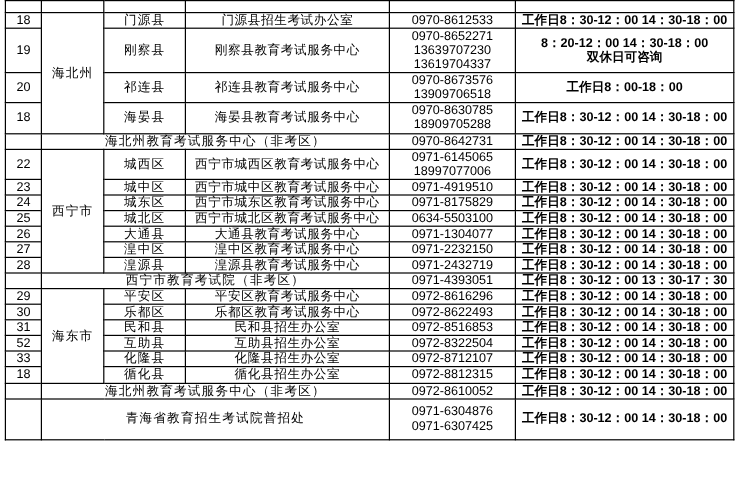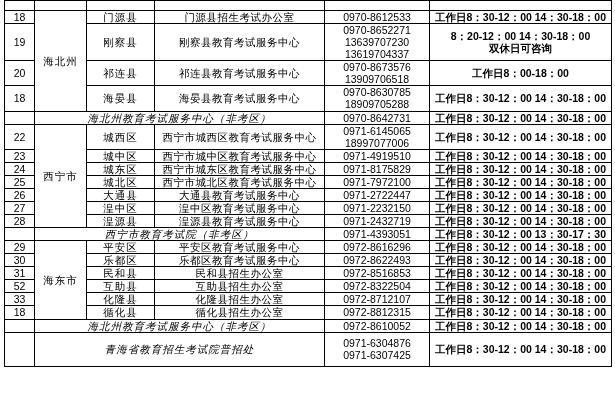--- a/index.html
+++ b/index.html
@@ -35,21 +35,21 @@
     vertical-align: middle;
     white-space: pre-line;
     overflow: hidden;
   }
   td.num { width: 30px; }
   td.region { width: 52px; letter-spacing: 1px; }
   td.county { width: 68px; letter-spacing: 1px; margin-top: 30px; }
   td.office { width: 170px; letter-spacing: 0.5px; }
   td.phone { width: 105px; margin-left: 40px; }
   td.time { width: 182px; text-align: left; padding-left: 4px; font-weight: bold; }
-  td.wide-office { text-align: center; letter-spacing: 1px; font-style: italic; }
+  td.wide-office { text-align: center; letter-spacing: 1px; }
   .tinyrow td { height: 9px; padding: 0; }
 </style>
 </head>
 <body>
 
 <div id="sheet">
 
   <table class="grid">
     <colgroup>
       <col style="width:30px">
@@ -138,29 +138,29 @@
         <td class="county">城东区</td>
         <td class="office">西宁市城东区教育考试服务中心</td>
         <td class="phone">0971-8175829</td>
         <td class="time">工作日8：30-12：00   14：30-18：00</td>
       </tr>
 
       <tr>
         <td class="num">25</td>
         <td class="county">城北区</td>
         <td class="office">西宁市城北区教育考试服务中心</td>
-        <td class="phone">0971-7972100</td>
+        <td class="phone">0634-5503100</td>
         <td class="time">工作日8：30-12：00   14：30-18：00</td>
       </tr>
 
       <tr>
         <td class="num">26</td>
         <td class="county">大通县</td>
         <td class="office">大通县教育考试服务中心</td>
-        <td class="phone">0971-2722447</td>
+        <td class="phone">0971-1304077</td>
         <td class="time">工作日8：30-12：00   14：30-18：00</td>
       </tr>
 
       <tr>
         <td class="num">27</td>
         <td class="county">湟中区</td>
         <td class="office">湟中区教育考试服务中心</td>
         <td class="phone">0971-2232150</td>
         <td class="time">工作日8：30-12：00   14：30-18：00</td>
       </tr>

